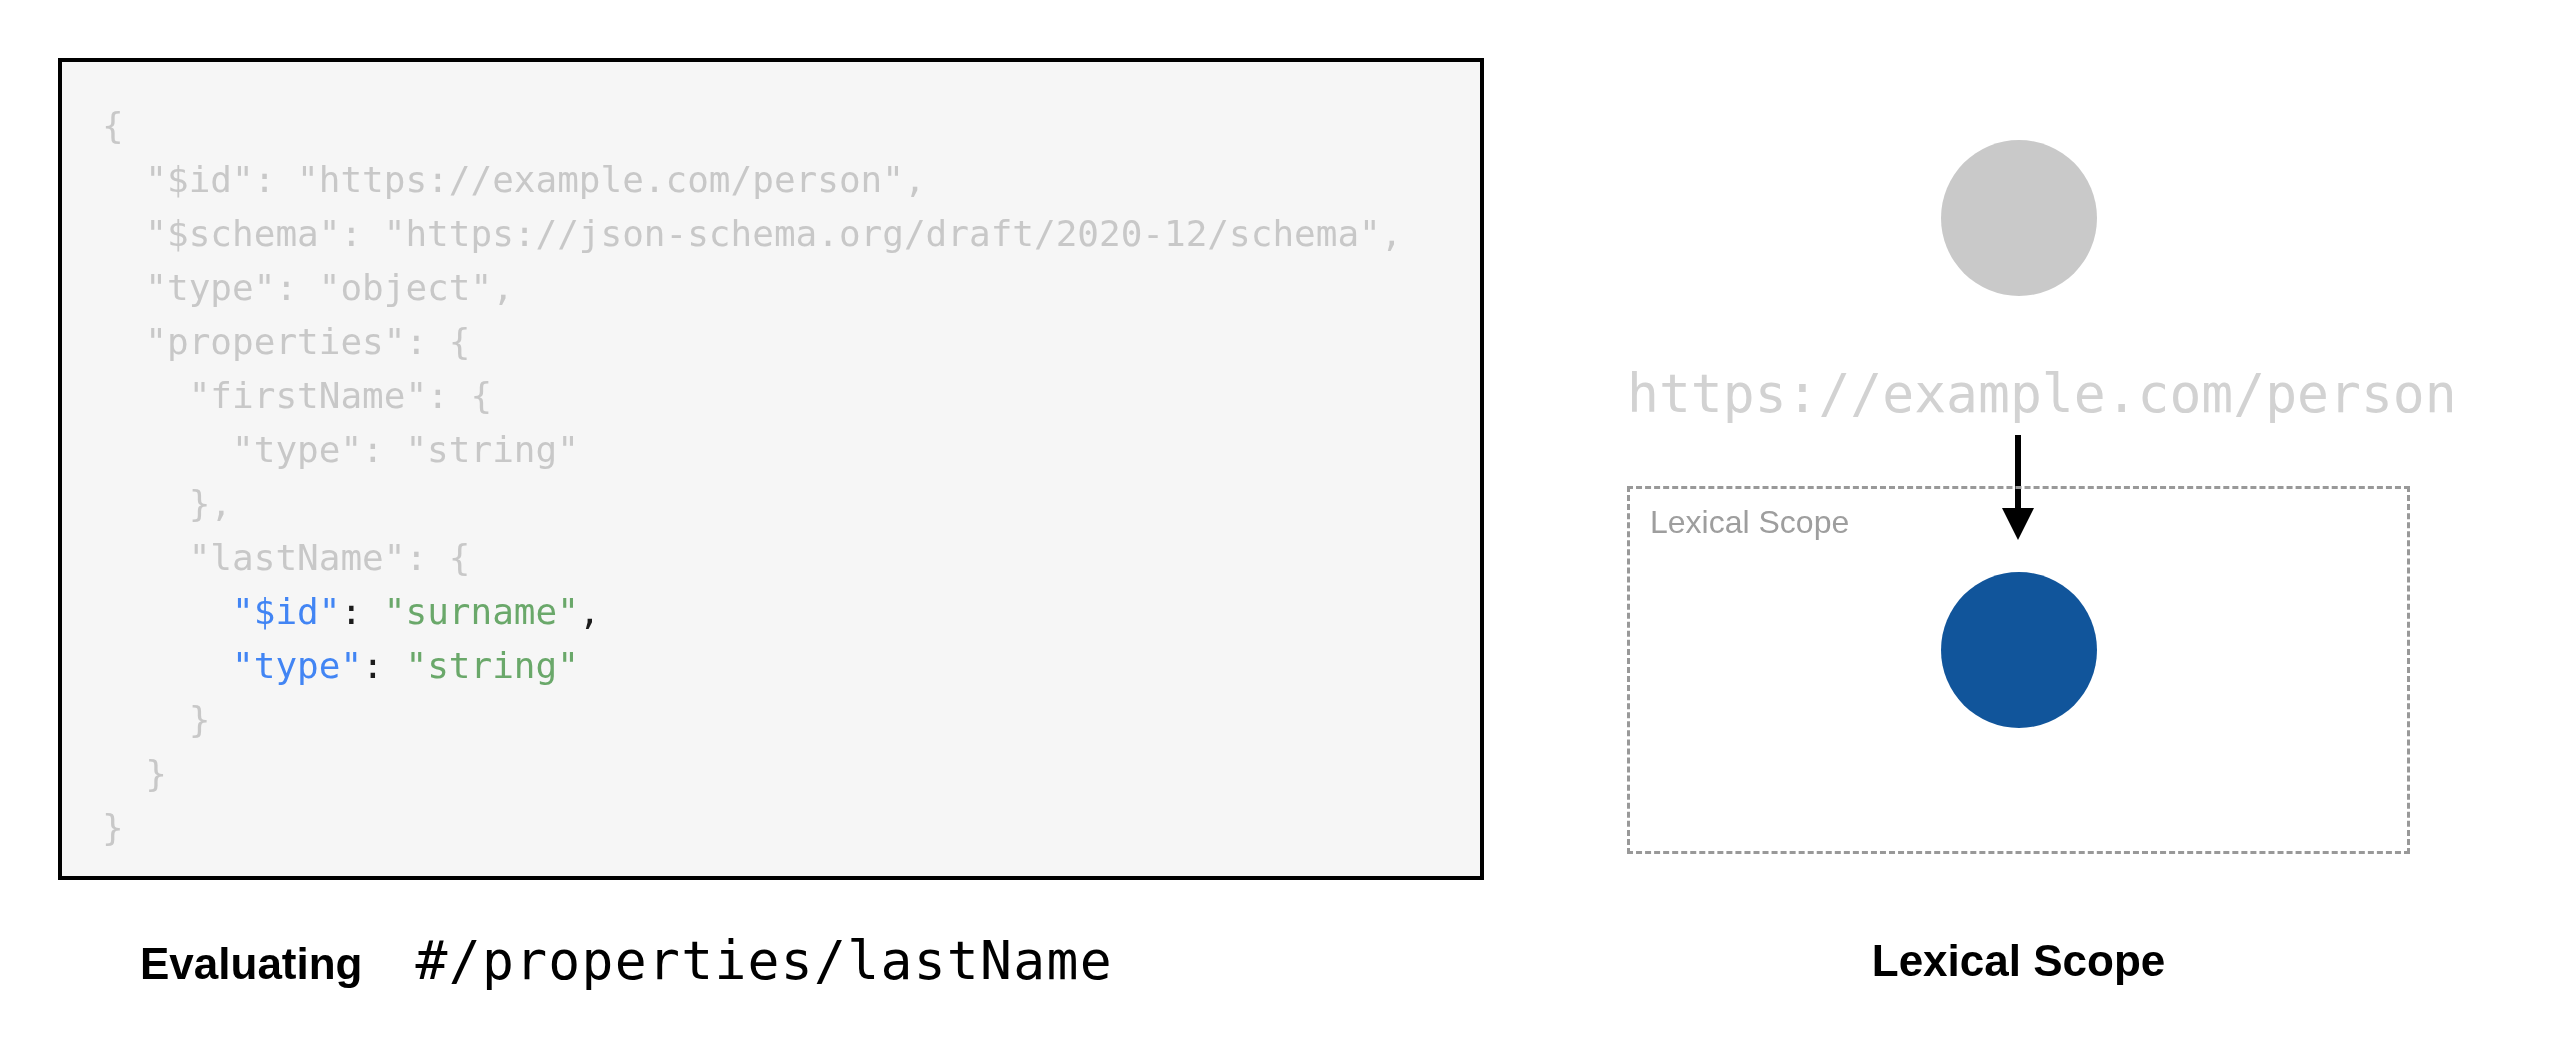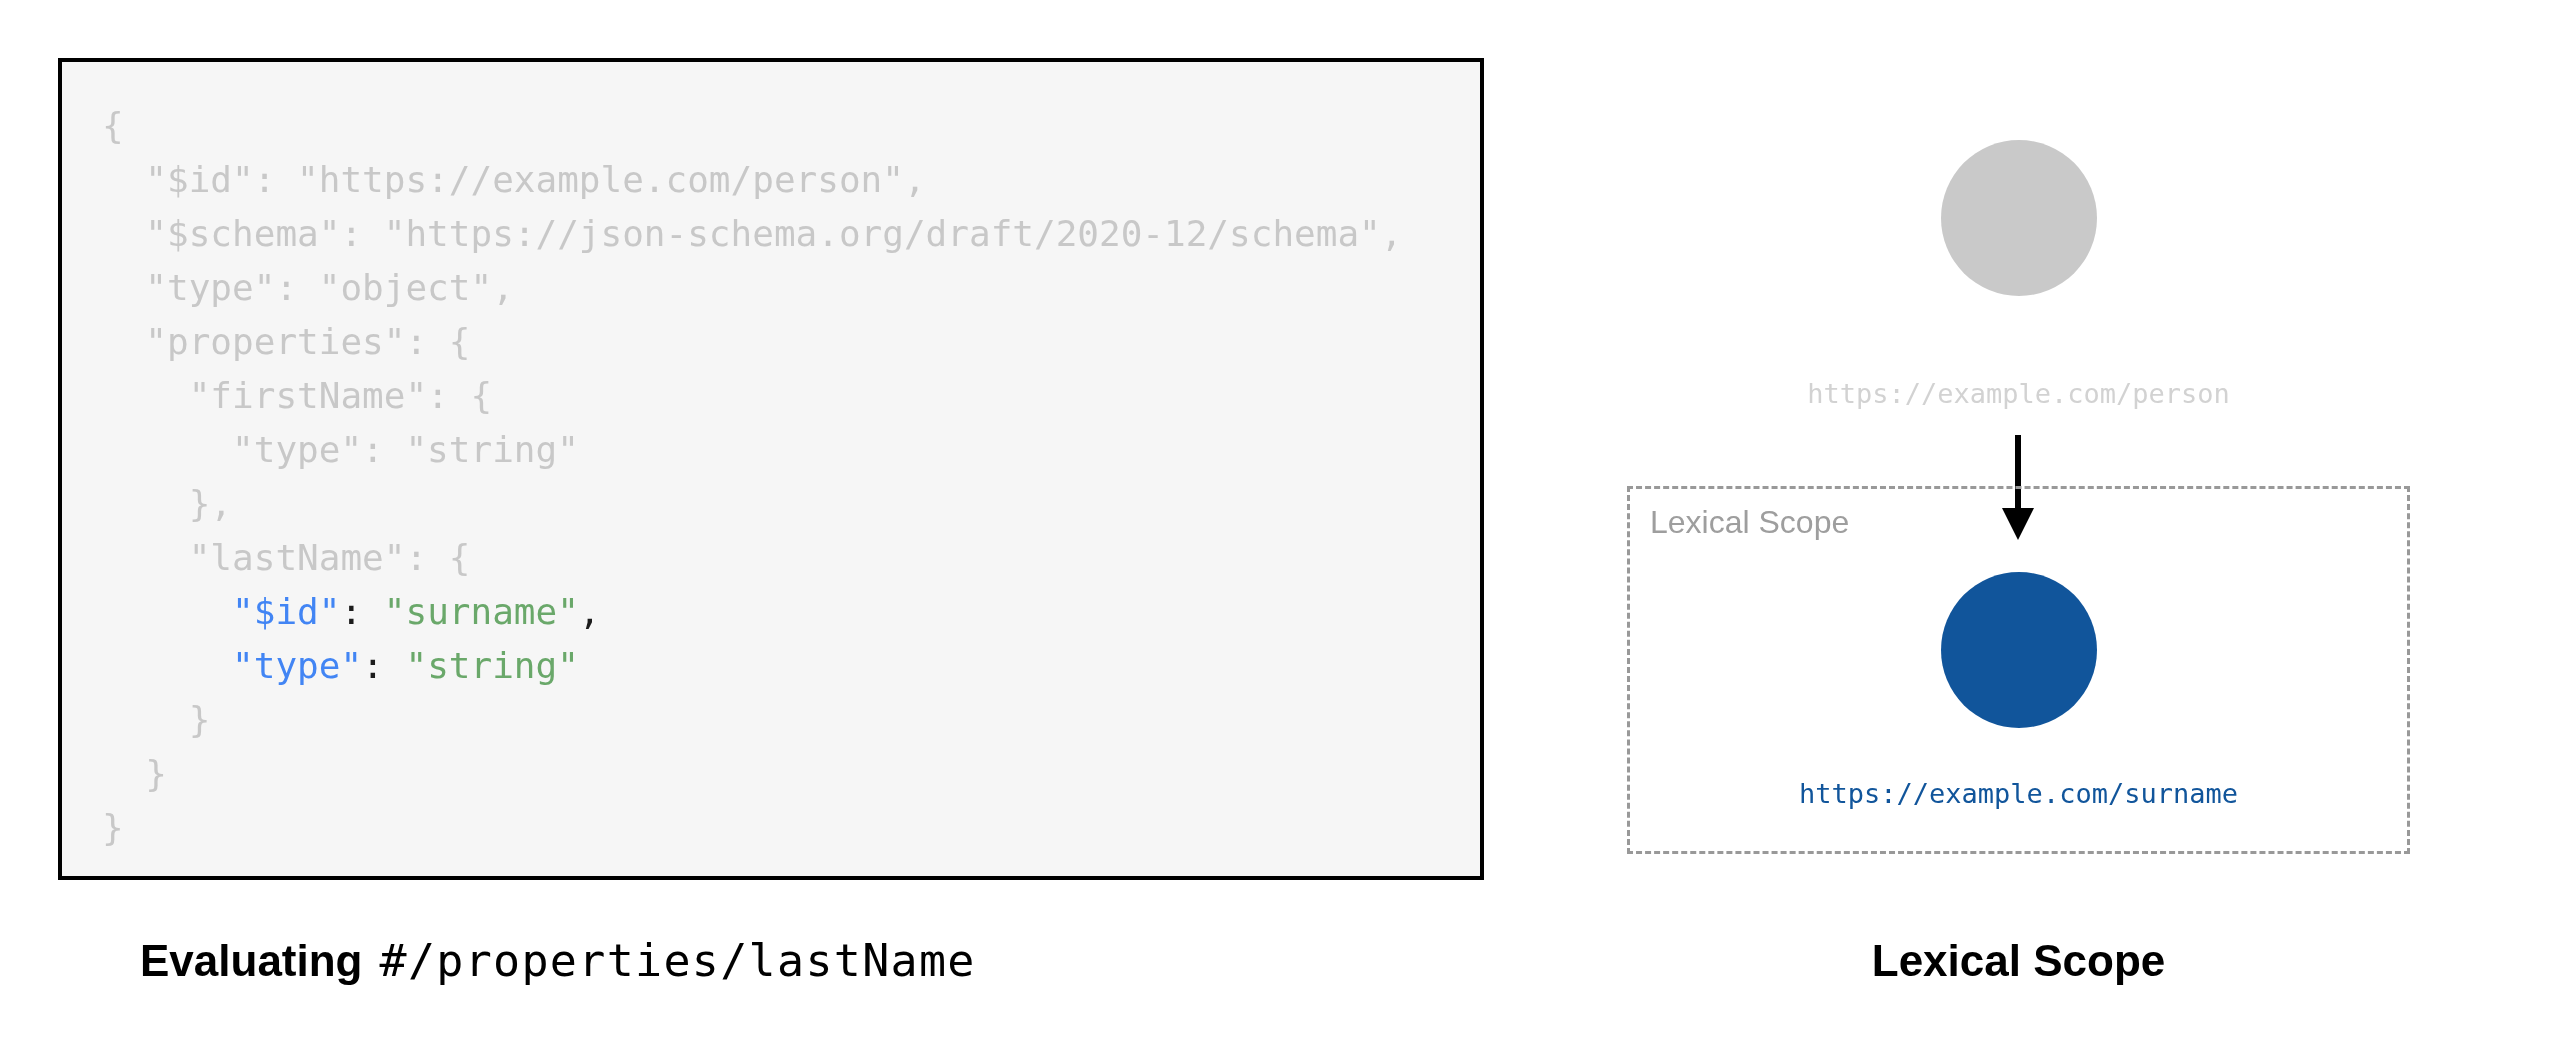--- a/index.html
+++ b/index.html
@@ -47,22 +47,23 @@
     color: #000000;
   }
   .caption-left .cap-bold {
     font-family: "Liberation Sans", sans-serif;
     font-weight: bold;
     font-size: 44px;
     margin-right: 17px;
   }
   .caption-left .cap-mono {
     font-family: "DejaVu Sans Mono", "Liberation Mono", monospace;
-    font-size: 45px;
+    font-size: 53px;
     letter-spacing: 1.3px;
+    margin-left: 36px;
   }
   .caption-right {
     position: absolute;
     left: 1627px;
     top: 935px;
     width: 783px;
     text-align: center;
     font-family: "Liberation Sans", sans-serif;
     font-weight: bold;
     font-size: 44px;
@@ -78,23 +79,23 @@
     height: 156px;
     border-radius: 50%;
   }
   .gray-node  { left: 1941px; top: 140px; }
   .blue-node  { left: 1941px; top: 572px; }
 
   .uri-label {
     position: absolute;
     left: 1627px;
     width: 783px;
-    text-align: center;
+    text-align: left;
     font-family: "DejaVu Sans Mono", "Liberation Mono", monospace;
-    font-size: 27px;
+    font-size: 53px;
     line-height: 47px;
     white-space: nowrap;
   }
   .uri-parent { top: 370px; }
   .uri-child  { top: 770px; }
 
   .arrow-line {
     position: absolute;
     left: 2015px;
     top: 435px;
@@ -148,18 +149,17 @@
   <div class="node-circle gray-node" style="background: rgb(201, 201, 201);"></div>
   <div class="uri-label uri-parent" style="color: rgb(210, 210, 210);">https://example.com/person</div>
 
   <div class="arrow-line"></div>
   <div class="arrow-head"></div>
 
   <div class="scope-box"></div>
   <div class="scope-box-label" style="color: rgb(158, 158, 158);">Lexical Scope</div>
 
   <div class="node-circle blue-node" style="background: rgb(17, 85, 155);"></div>
-  <div class="uri-label uri-child" style="color: rgb(17, 85, 155);">https://example.com/surname</div>
 
   <div class="caption-right">Lexical Scope</div>
 
 </div>
 
 
 </body></html>

